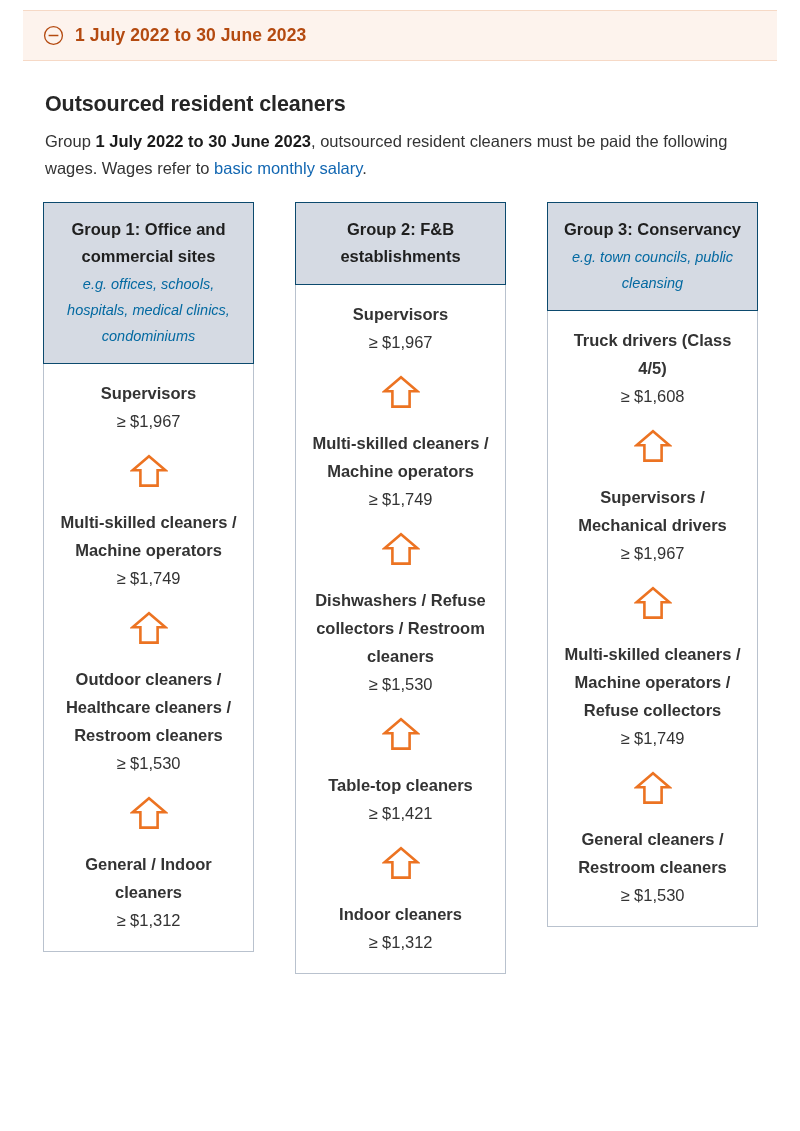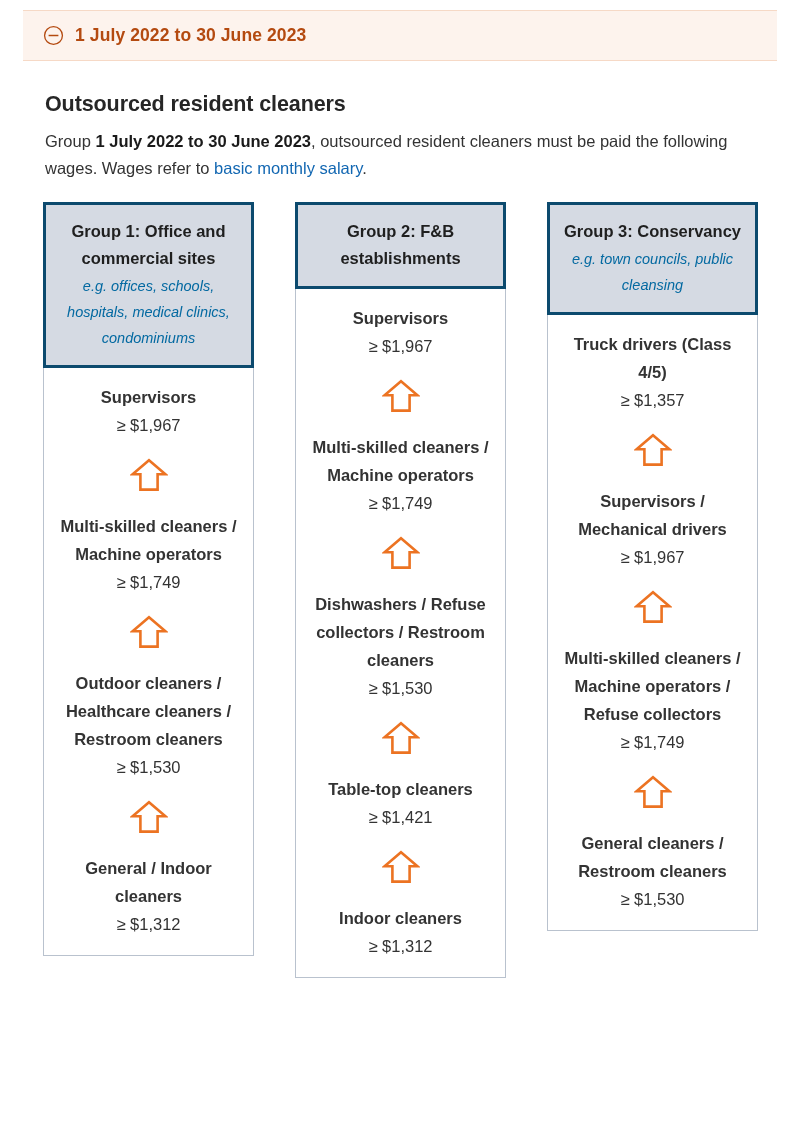--- a/index.html
+++ b/index.html
@@ -84,21 +84,21 @@
     display: flex;
     gap: 41px;
     align-items: flex-start;
   }
   .group-col {
     width: 211px;
     flex: 0 0 211px;
   }
   .group-head {
     background: #d5dae3;
-    border: 3px solid #0c4a6e;
+    border: 1px solid #0c4a6e;
     box-sizing: border-box;
     padding: 13px 12px 14px 12px;
     text-align: center;
   }
   .group-head-title {
     font-size: 16.5px;
     font-weight: 700;
     color: #1f1f1f;
     line-height: 27px;
     display: block;
@@ -262,21 +262,21 @@
 
   <div class="group-col">
     <div class="group-head">
       <span class="group-head-title">Group 3: Conservancy</span>
       <span class="group-head-sub">e.g. town councils, public cleansing</span>
     </div>
     <div class="group-body">
 
       <div class="tier">
         <span class="tier-label">Truck drivers (Class 4/5)</span>
-        <span class="tier-wage">≥ $1,357</span>
+        <span class="tier-wage">≥ $1,608</span>
       </div>
       <div class="arrow-wrap">
         <svg class="arrow-up" width="38" height="36" viewBox="0 0 38 36" aria-hidden="true">
           <path d="M19 3.2 L35.4 17.2 L27.6 17.2 L27.6 32.6 L10.4 32.6 L10.4 17.2 L2.6 17.2 Z" fill="none" stroke="#ec7322" stroke-width="2.6" stroke-linejoin="miter"></path>
         </svg>
       </div>
 
       <div class="tier">
         <span class="tier-label">Supervisors / Mechanical drivers</span>
         <span class="tier-wage">≥ $1,967</span>

